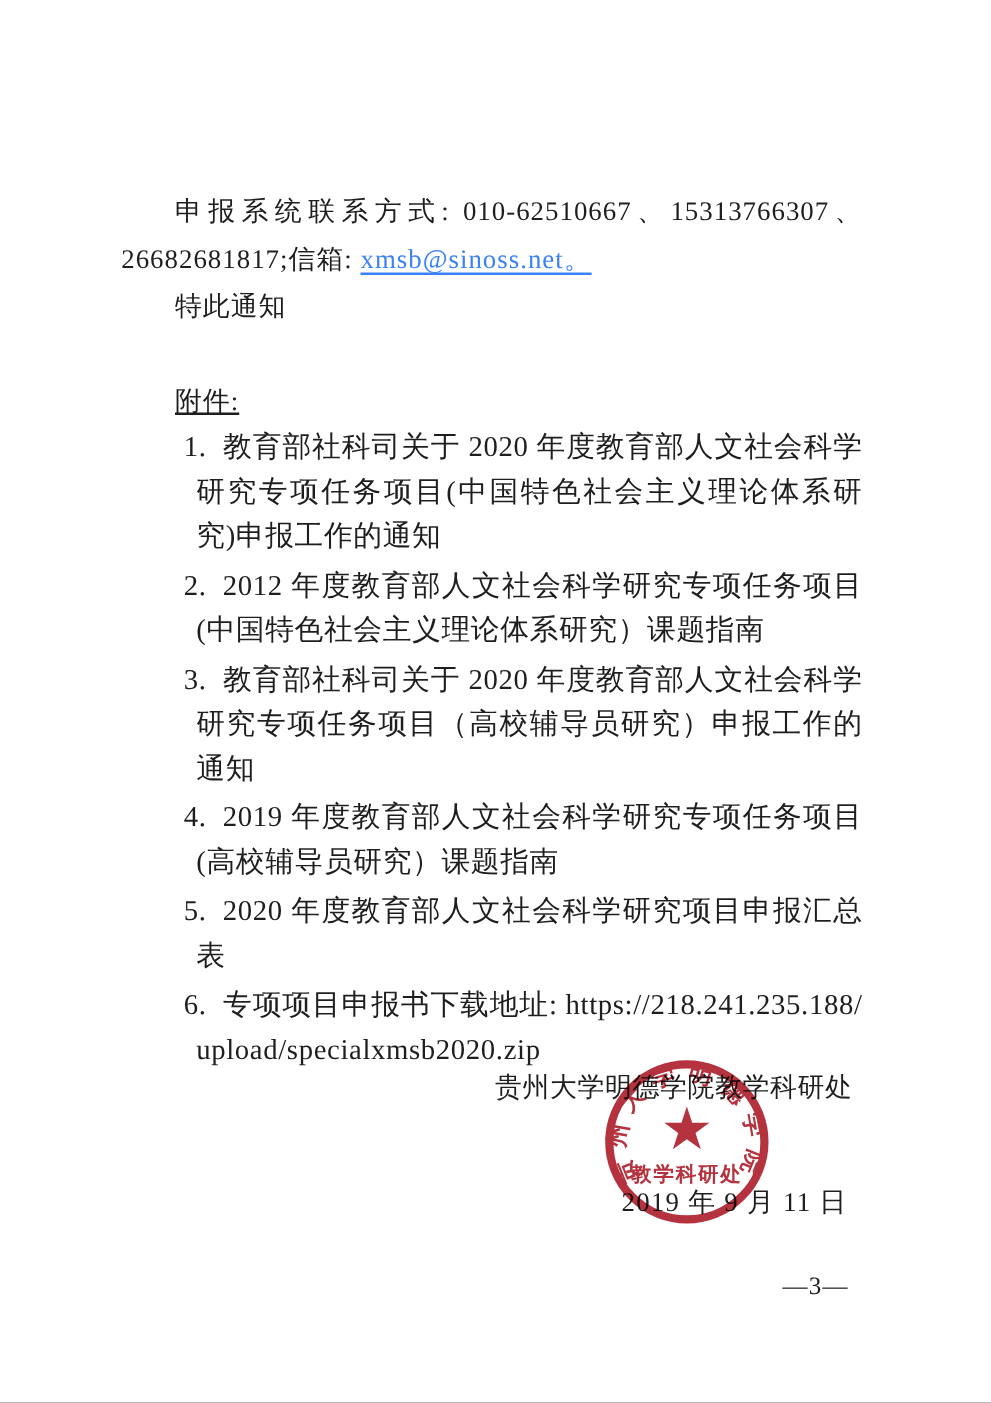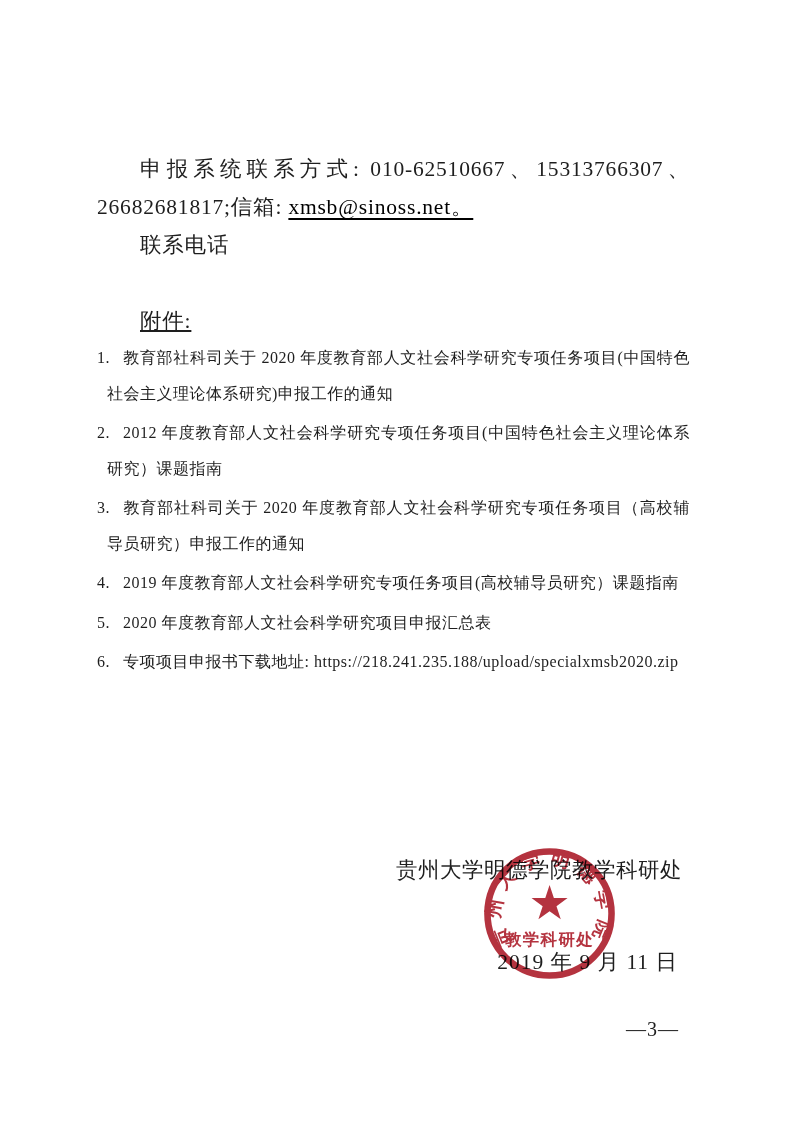--- a/index.html
+++ b/index.html
@@ -21,38 +21,39 @@
   }
   .para {
     margin: 0;
     font-size: 21.5px;
     line-height: 38px;
     letter-spacing: 0.8px;
     text-align: justify;
     text-indent: 2em;
   }
   .link {
-    color: #000000;
+    color: #3b82f6;
     text-decoration: underline;
     text-underline-offset: 4px;
     cursor: pointer;
   }
   .att-label {
     margin: 38px 0 0 0;
     font-size: 21.5px;
     line-height: 38px;
     letter-spacing: 0.8px;
     text-indent: 2em;
     text-decoration: underline;
   }
   .att-list { margin: 0; }
   .att-item {
+    margin-left: 50px;
     padding-left: 10px;
     text-indent: -10px;
-    font-size: 16px;
+    font-size: 23px;
     line-height: 35.5px;
     letter-spacing: 0.5px;
     text-align: justify;
     margin-bottom: 4px;
   }
   .att-num { margin-right: 13px; }
   .att-url { word-break: break-all; }
   .signature-org {
     position: absolute;
     top: 855px;
@@ -88,21 +89,21 @@
   }
 </style>
 </head>
 <body>
 
 <div class="page">
 
   <p class="para"><span>申报系统联系方式: 010-62510667、15313766307、26682681817;信箱: </span><a class="link">xmsb@sinoss.net。</a></p>
 
 
-  <p class="para">联系电话</p>
+  <p class="para">特此通知</p>
 
   <p class="att-label">附件:</p>
 
   <div class="att-list">
     <div class="att-item"><span class="att-num">1.</span><span>教育部社科司关于 2020 年度教育部人文社会科学研究专项任务项目(中国特色社会主义理论体系研究)申报工作的通知</span></div>
     <div class="att-item"><span class="att-num">2.</span><span>2012 年度教育部人文社会科学研究专项任务项目(中国特色社会主义理论体系研究）课题指南</span></div>
     <div class="att-item"><span class="att-num">3.</span><span>教育部社科司关于 2020 年度教育部人文社会科学研究专项任务项目（高校辅导员研究）申报工作的通知</span></div>
     <div class="att-item"><span class="att-num">4.</span><span>2019 年度教育部人文社会科学研究专项任务项目(高校辅导员研究）课题指南</span></div>
     <div class="att-item"><span class="att-num">5.</span><span>2020 年度教育部人文社会科学研究项目申报汇总表</span></div>
     <div class="att-item"><span class="att-num">6.</span><span>专项项目申报书下载地址: </span><span class="att-url">https://218.241.235.188/upload/specialxmsb2020.zip</span></div>

